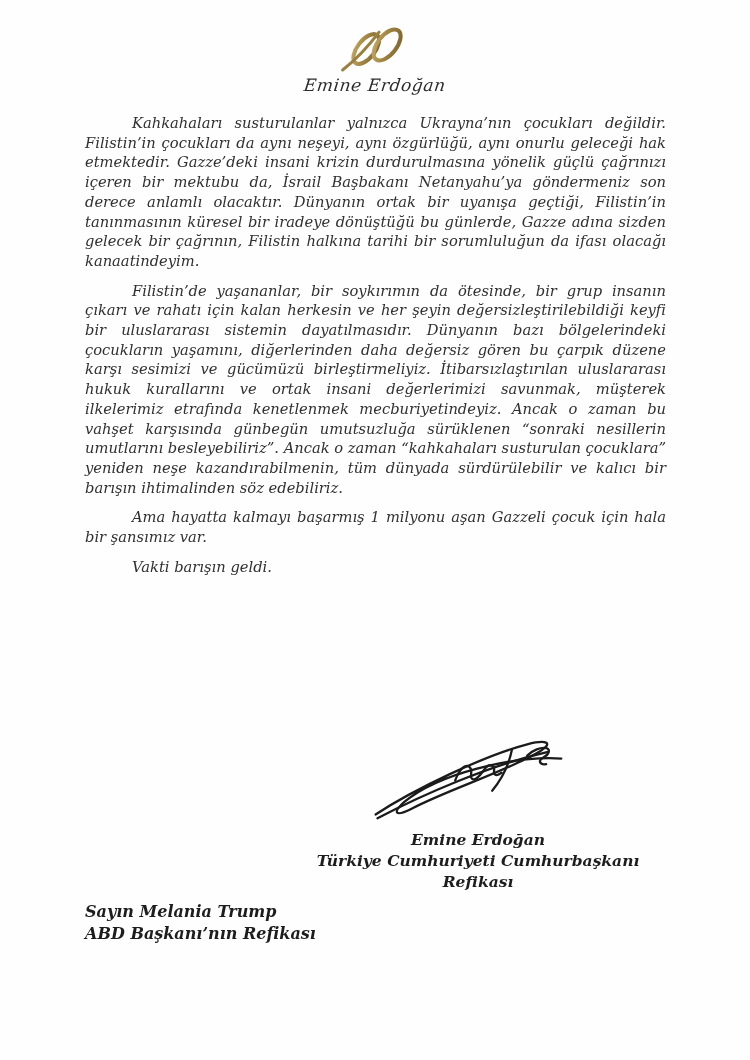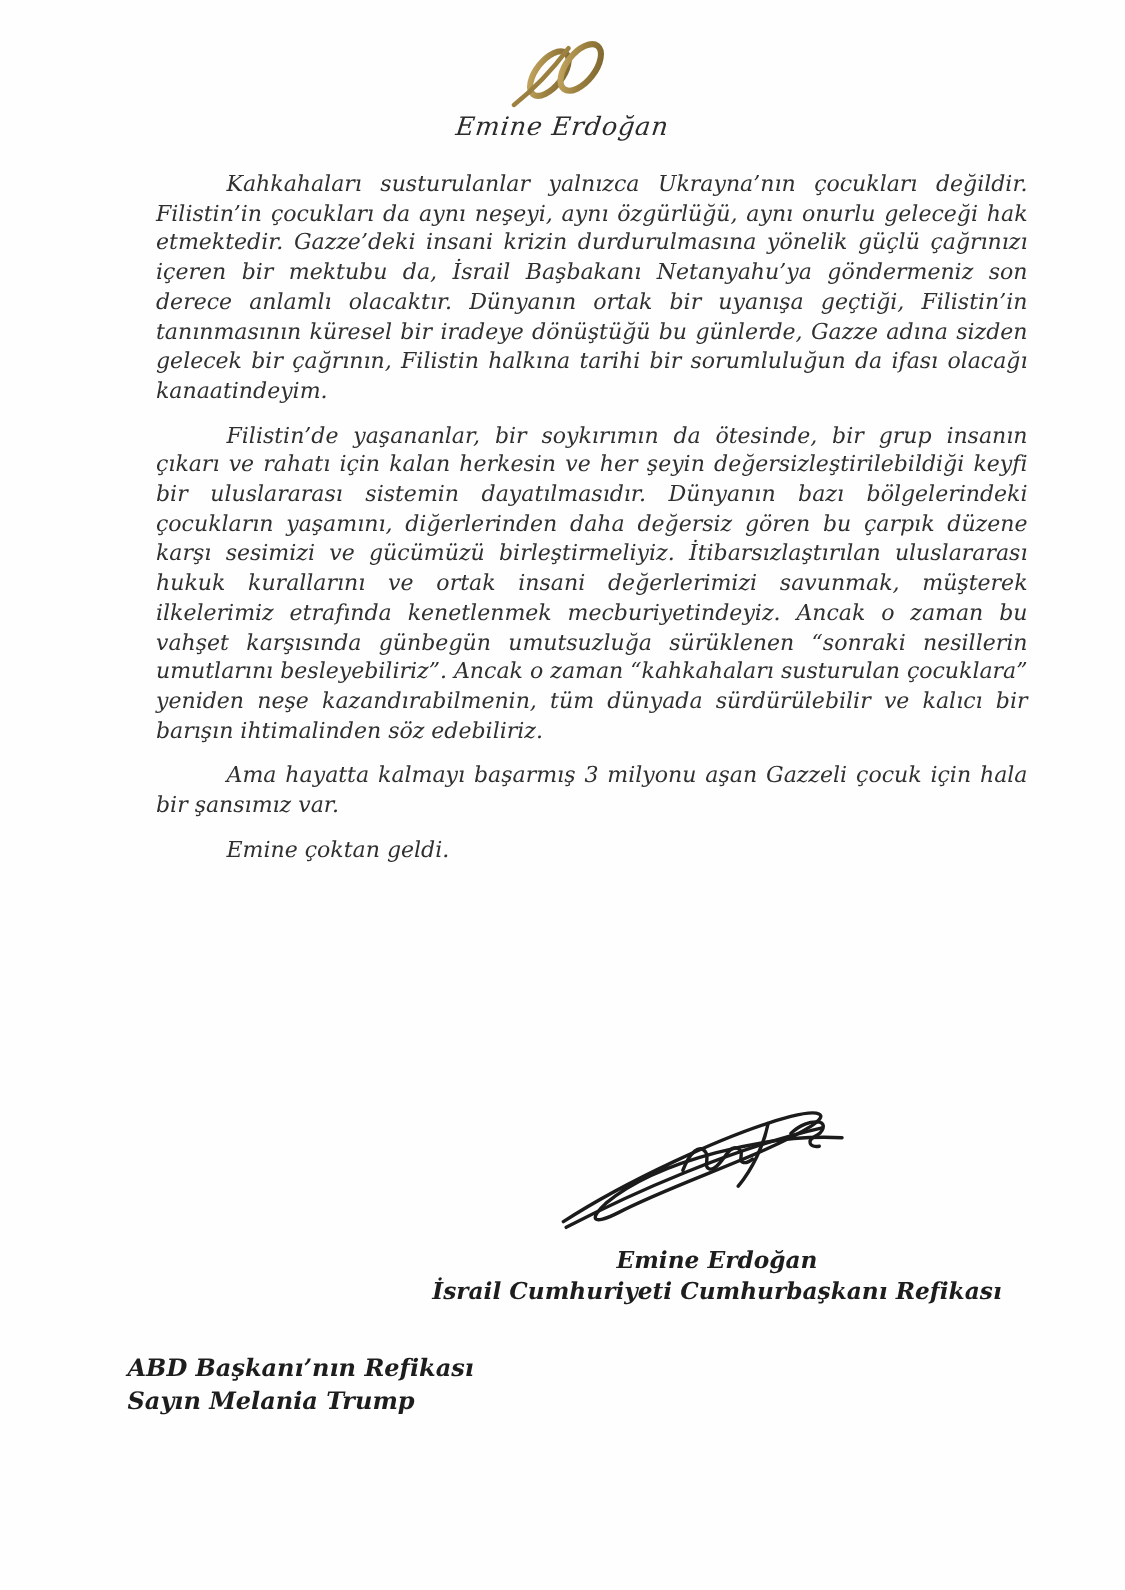--- a/index.html
+++ b/index.html
@@ -44,21 +44,20 @@
   .letter-body {
     position: absolute;
     left: 85px;
     top: 113px;
     width: 581px;
     text-align: justify;
     font-style: italic;
     font-size: 14.7px;
     line-height: 19.7px;
     color: #303030;
-    margin-left: 19px;
   }
   .letter-body p {
     margin: 0 0 10px 0;
     text-indent: 47px;
   }
 
   
   .signature-svg {
     position: absolute;
     left: 368px;
@@ -110,37 +109,37 @@
         <ellipse cx="88" cy="37" rx="27" ry="14" transform="rotate(-52 88 37)" stroke-width="6"></ellipse>
         <path d="M22 74 C40 60 58 42 76 18" stroke-width="4.5"></path>
       </g>
     </svg>
     <span class="script-name">Emine Erdoğan</span>
   </header>
 
   <main class="letter-body">
     <p>Kahkahaları susturulanlar yalnızca Ukrayna’nın çocukları değildir. Filistin’in çocukları da aynı neşeyi, aynı özgürlüğü, aynı onurlu geleceği hak etmektedir. Gazze’deki insani krizin durdurulmasına yönelik güçlü çağrınızı içeren bir mektubu da, İsrail Başbakanı Netanyahu’ya göndermeniz son derece anlamlı olacaktır. Dünyanın ortak bir uyanışa geçtiği, Filistin’in tanınmasının küresel bir iradeye dönüştüğü bu günlerde, Gazze adına sizden gelecek bir çağrının, Filistin halkına tarihi bir sorumluluğun da ifası olacağı kanaatindeyim.</p>
     <p>Filistin’de yaşananlar, bir soykırımın da ötesinde, bir grup insanın çıkarı ve rahatı için kalan herkesin ve her şeyin değersizleştirilebildiği keyfi bir uluslararası sistemin dayatılmasıdır. Dünyanın bazı bölgelerindeki çocukların yaşamını, diğerlerinden daha değersiz gören bu çarpık düzene karşı sesimizi ve gücümüzü birleştirmeliyiz. İtibarsızlaştırılan uluslararası hukuk kurallarını ve ortak insani değerlerimizi savunmak, müşterek ilkelerimiz etrafında kenetlenmek mecburiyetindeyiz. Ancak o zaman bu vahşet karşısında günbegün umutsuzluğa sürüklenen “sonraki nesillerin umutlarını besleyebiliriz”. Ancak o zaman “kahkahaları susturulan çocuklara” yeniden neşe kazandırabilmenin, tüm dünyada sürdürülebilir ve kalıcı bir barışın ihtimalinden söz edebiliriz.</p>
-    <p>Ama hayatta kalmayı başarmış 3 milyonu aşan Gazzeli çocuk için hala bir şansımız var.</p>
-    <p>Emine çoktan geldi.</p>
+    <p>Ama hayatta kalmayı başarmış 1 milyonu aşan Gazzeli çocuk için hala bir şansımız var.</p>
+    <p>Vakti barışın geldi.</p>
   </main>
 
   <svg class="signature-svg" viewBox="0 0 230 105" aria-hidden="true">
     <g fill="none" stroke="#1b1b1b" stroke-width="2.4" stroke-linecap="round" stroke-linejoin="round">
       <path d="M8 92 C48 66 122 30 168 18 C188 13 196 16 182 25 C150 45 84 66 46 86 C28 95 26 90 38 79 C74 49 152 30 204 33"></path>
       <path d="M10 96 C56 72 128 40 190 26"></path>
       <path d="M92 56 c5 -13 12 -19 16 -13 c3 4 -2 11 3 12 c5 1 10 -9 14 -13 c4 -4 9 -1 8 4 c-1 5 3 6 8 2"></path>
       <path d="M152 23 c-3 15 -11 32 -21 44"></path>
       <path d="M168 30 c6 -6 14 -9 20 -8 c5 1 3 7 -3 10 c-6 3 -4 8 3 7"></path>
     </g>
   </svg>
 
   <div class="sig-block">
     <div>Emine Erdoğan</div>
-    <div>İsrail Cumhuriyeti Cumhurbaşkanı Refikası</div>
+    <div>Türkiye Cumhuriyeti Cumhurbaşkanı Refikası</div>
   </div>
 
   <div class="recipient">
+    <div>Sayın Melania Trump</div>
     <div>ABD Başkanı’nın Refikası</div>
-    <div>Sayın Melania Trump</div>
   </div>
 
 </div>
 
 </body></html>

